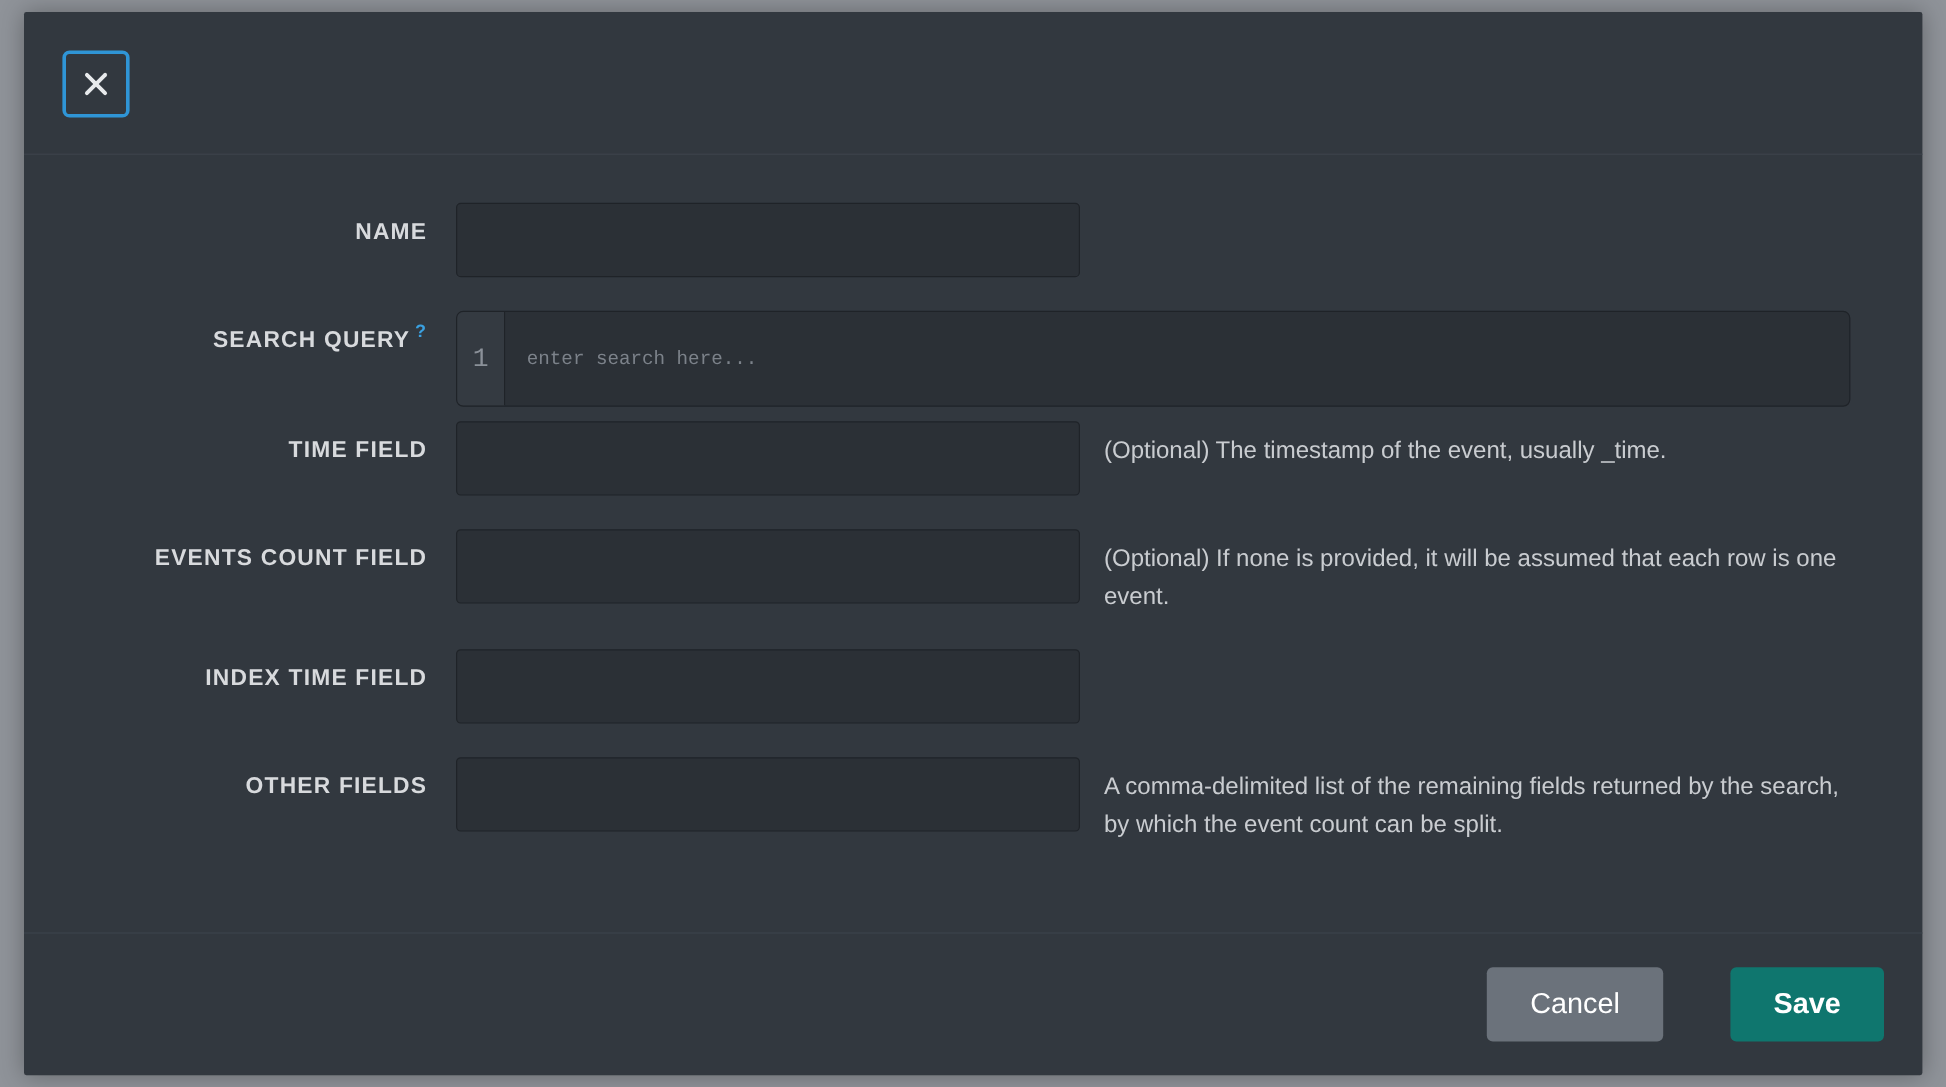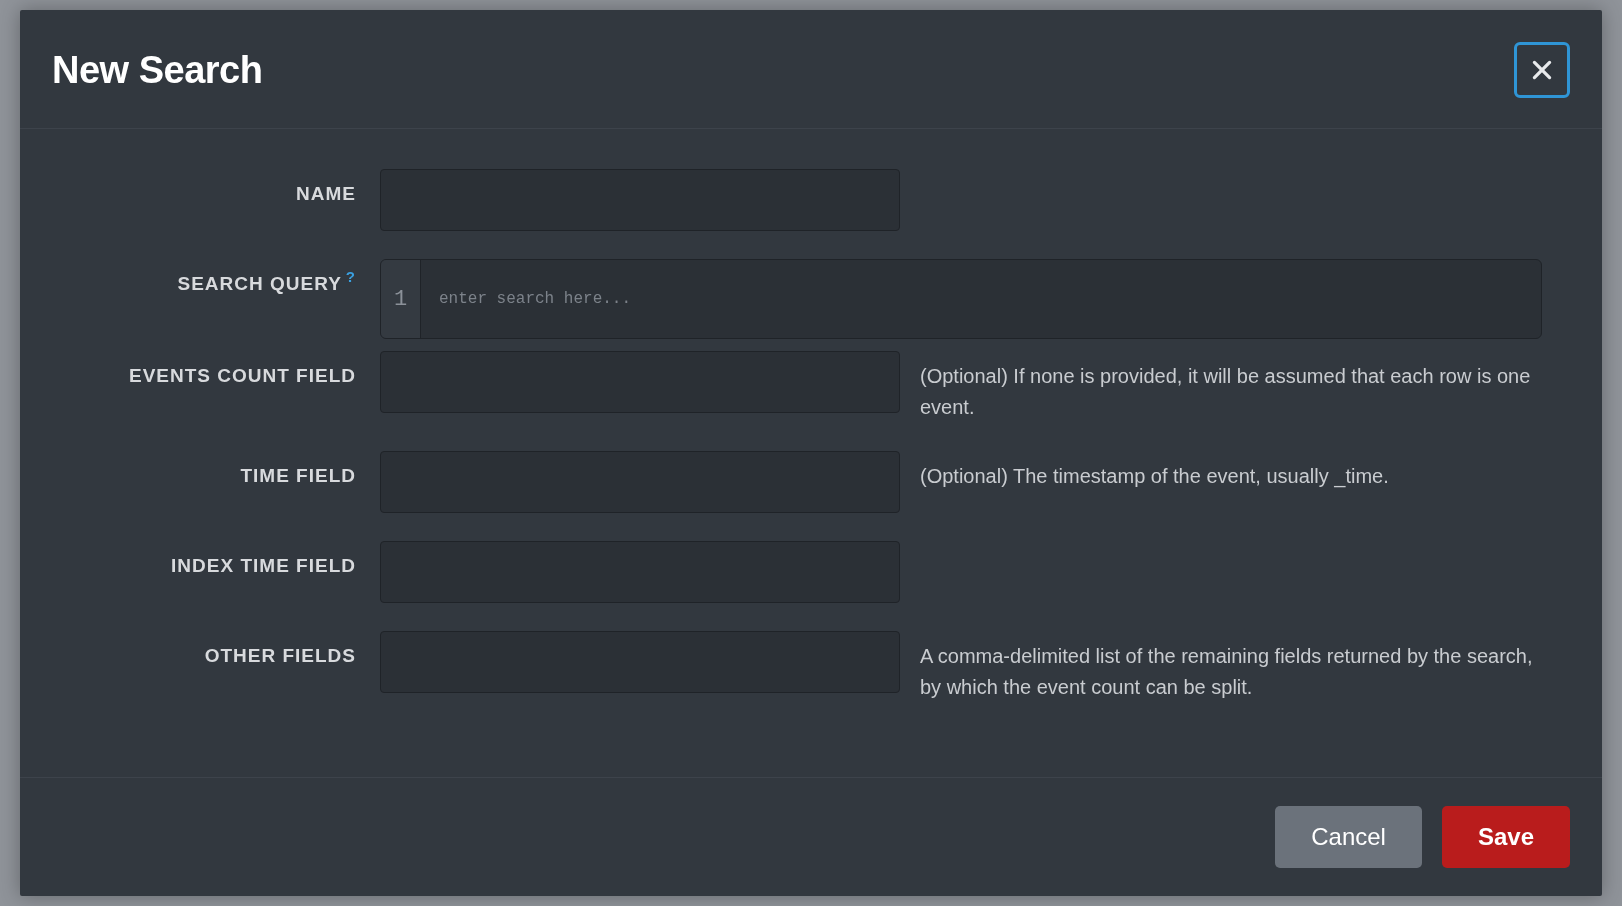--- a/index.html
+++ b/index.html
@@ -174,34 +174,34 @@
     border: none;
     display: flex;
     align-items: center;
     justify-content: center;
   }
   .btn-cancel {
     background: #6b727b;
     color: #ffffff;
   }
   .btn-save {
-    background: #b91c1c;
+    background: #0f766e;
     color: #ffffff;
     font-weight: 600;
+    margin-left: 36px;
   }
 </style>
 </head>
 <body>
 
 <div class="modal-backdrop"></div>
 
 <div class="modal">
 
   <div class="modal-header">
-    <h1 class="modal-title">New Search</h1>
     <button class="close-btn">
       <svg viewBox="0 0 24 24" fill="none" stroke="currentColor" stroke-width="3" stroke-linecap="round">
         <line x1="5" y1="5" x2="19" y2="19"></line>
         <line x1="19" y1="5" x2="5" y2="19"></line>
       </svg>
     </button>
   </div>
 
   <div class="modal-body">
 
@@ -220,33 +220,33 @@
       <div class="field-wide">
         <div class="code-editor">
           <div class="gutter">1</div>
           <input class="code-input" type="text" placeholder="enter search here..." style="">
         </div>
       </div>
     </div>
 
 
     <div class="form-row">
+      <label class="form-label">TIME FIELD</label>
+      <div class="field-col">
+        <input class="text-input" type="text" value="" style="">
+      </div>
+      <div class="hint-col">(Optional) The timestamp of the event, usually _time.</div>
+    </div>
+
+    <div class="form-row">
       <label class="form-label">EVENTS COUNT FIELD</label>
       <div class="field-col">
         <input class="text-input" type="text" value="" style="">
       </div>
       <div class="hint-col">(Optional) If none is provided, it will be assumed that each row is one event.</div>
-    </div>
-
-    <div class="form-row">
-      <label class="form-label">TIME FIELD</label>
-      <div class="field-col">
-        <input class="text-input" type="text" value="" style="">
-      </div>
-      <div class="hint-col">(Optional) The timestamp of the event, usually _time.</div>
     </div>
 
     <div class="form-row">
       <label class="form-label">INDEX TIME FIELD</label>
       <div class="field-col">
         <input class="text-input" type="text" value="" style="">
       </div>
     </div>
 
     <div class="form-row">

